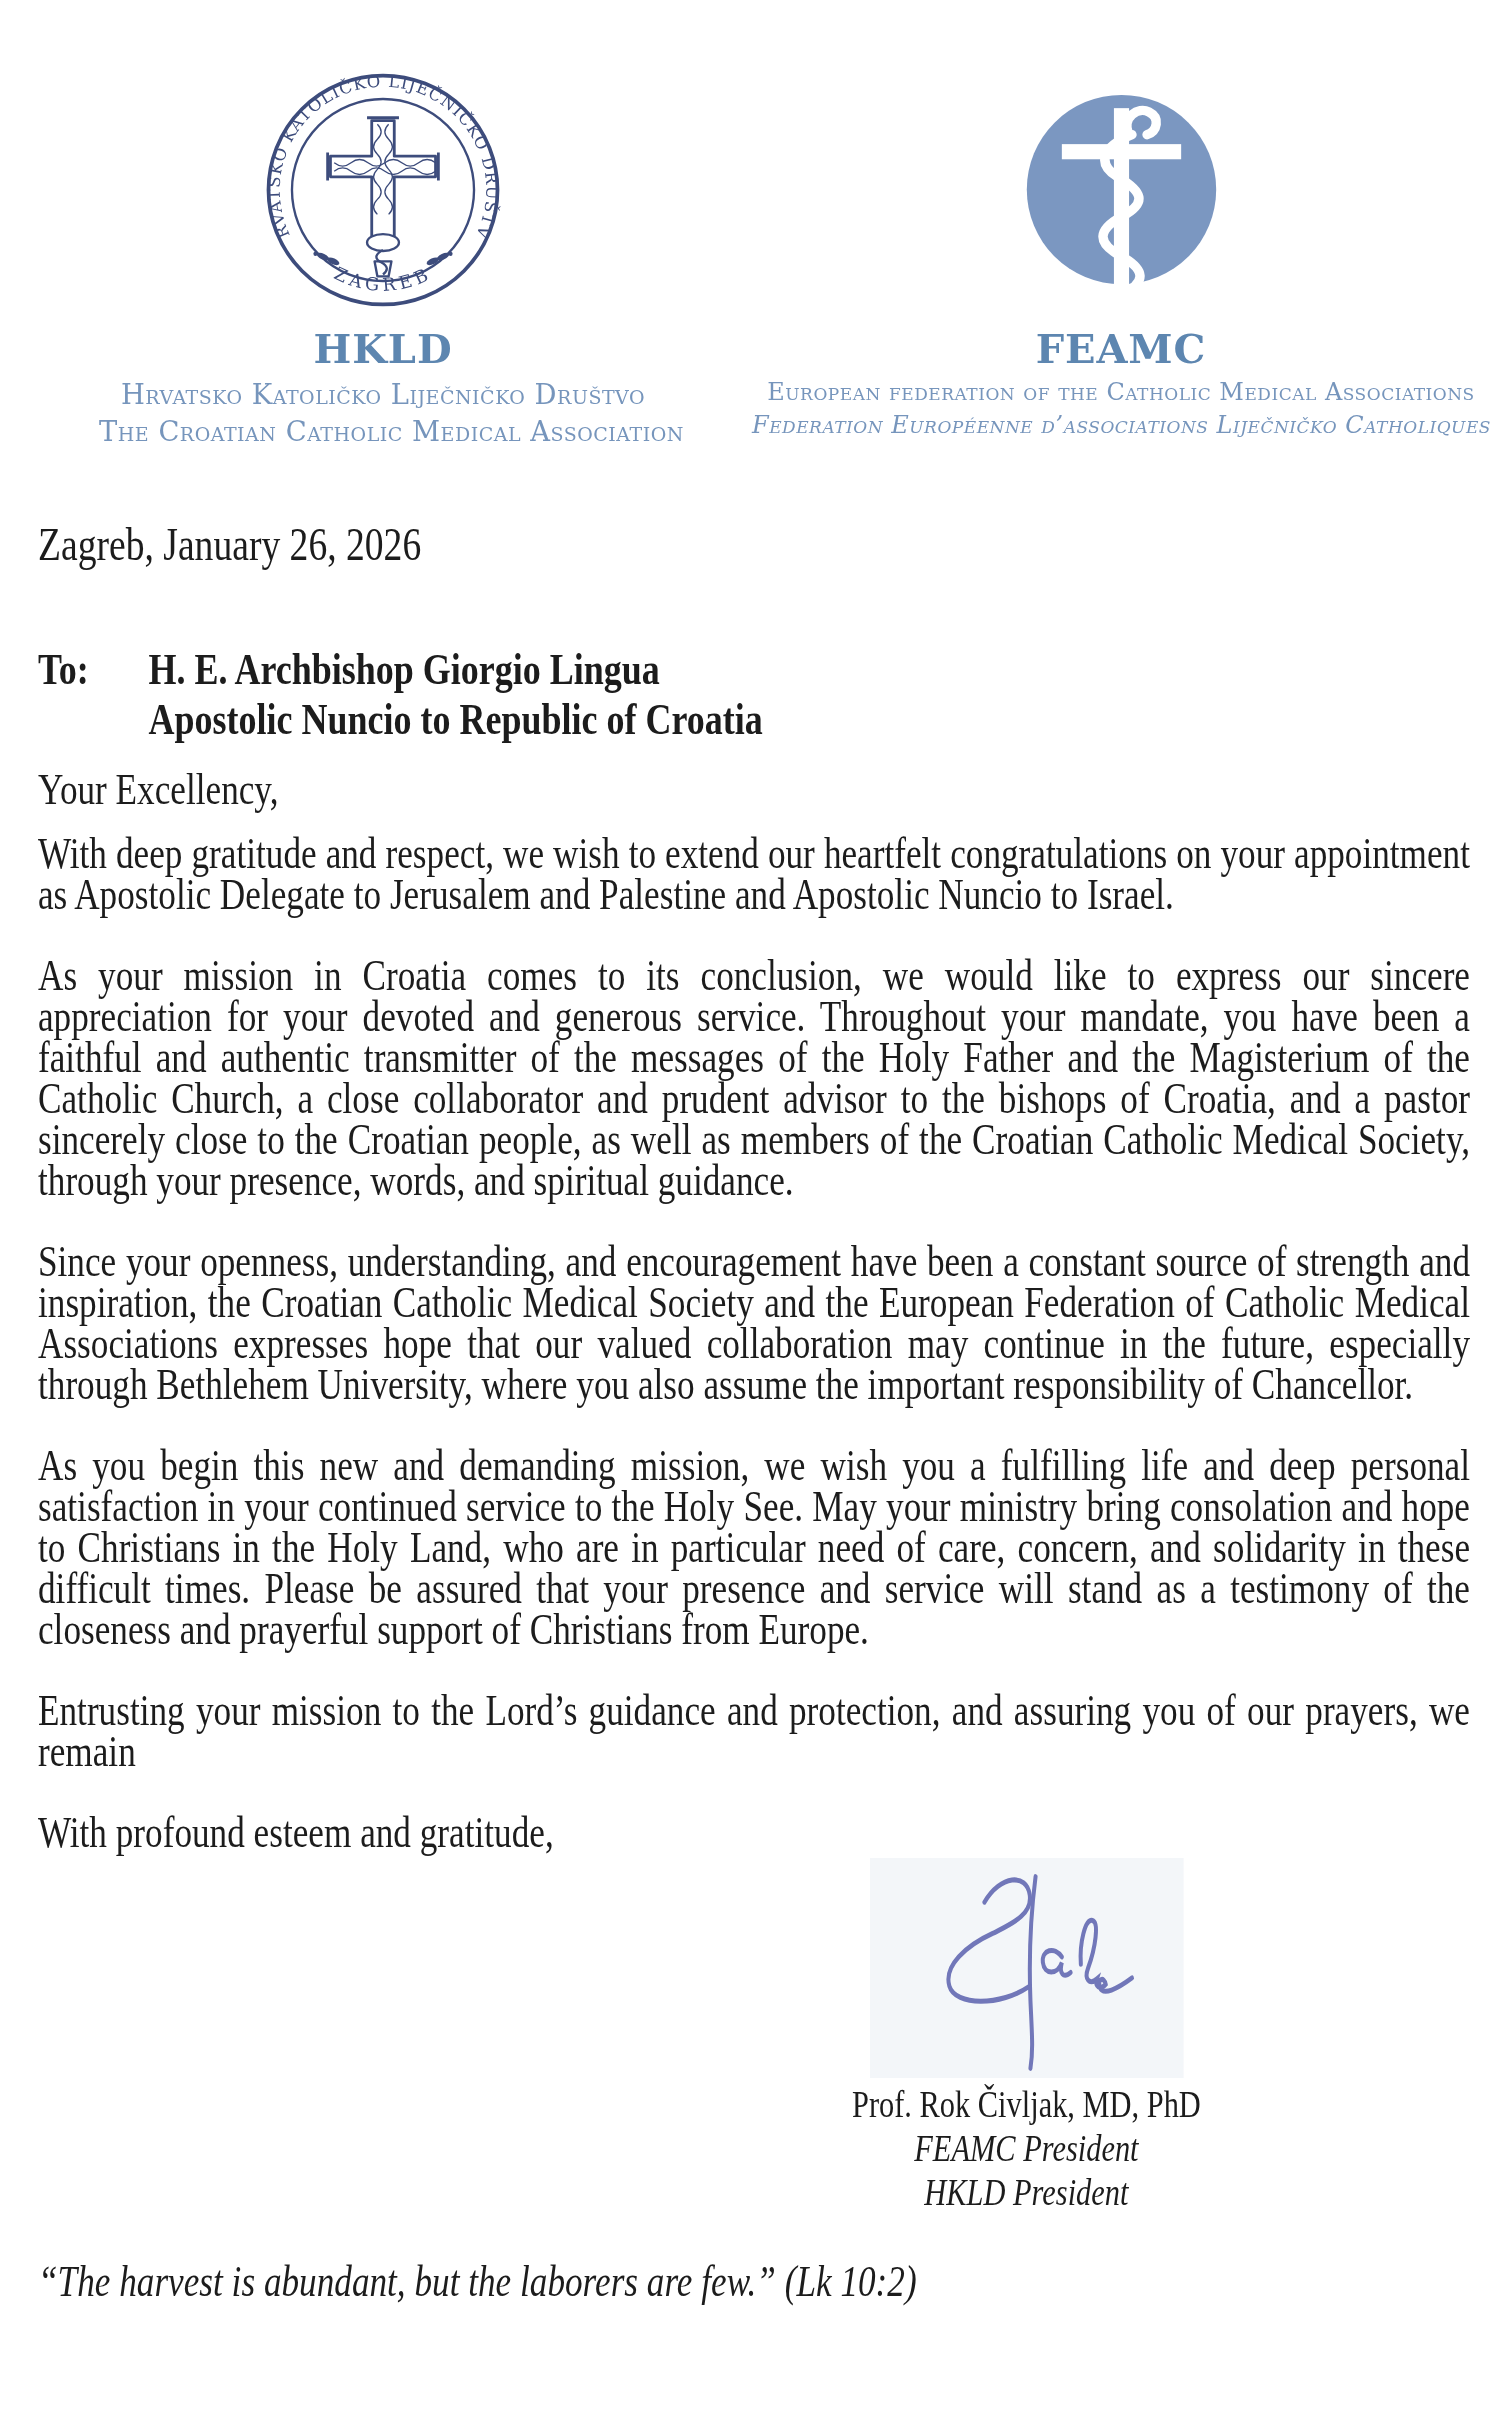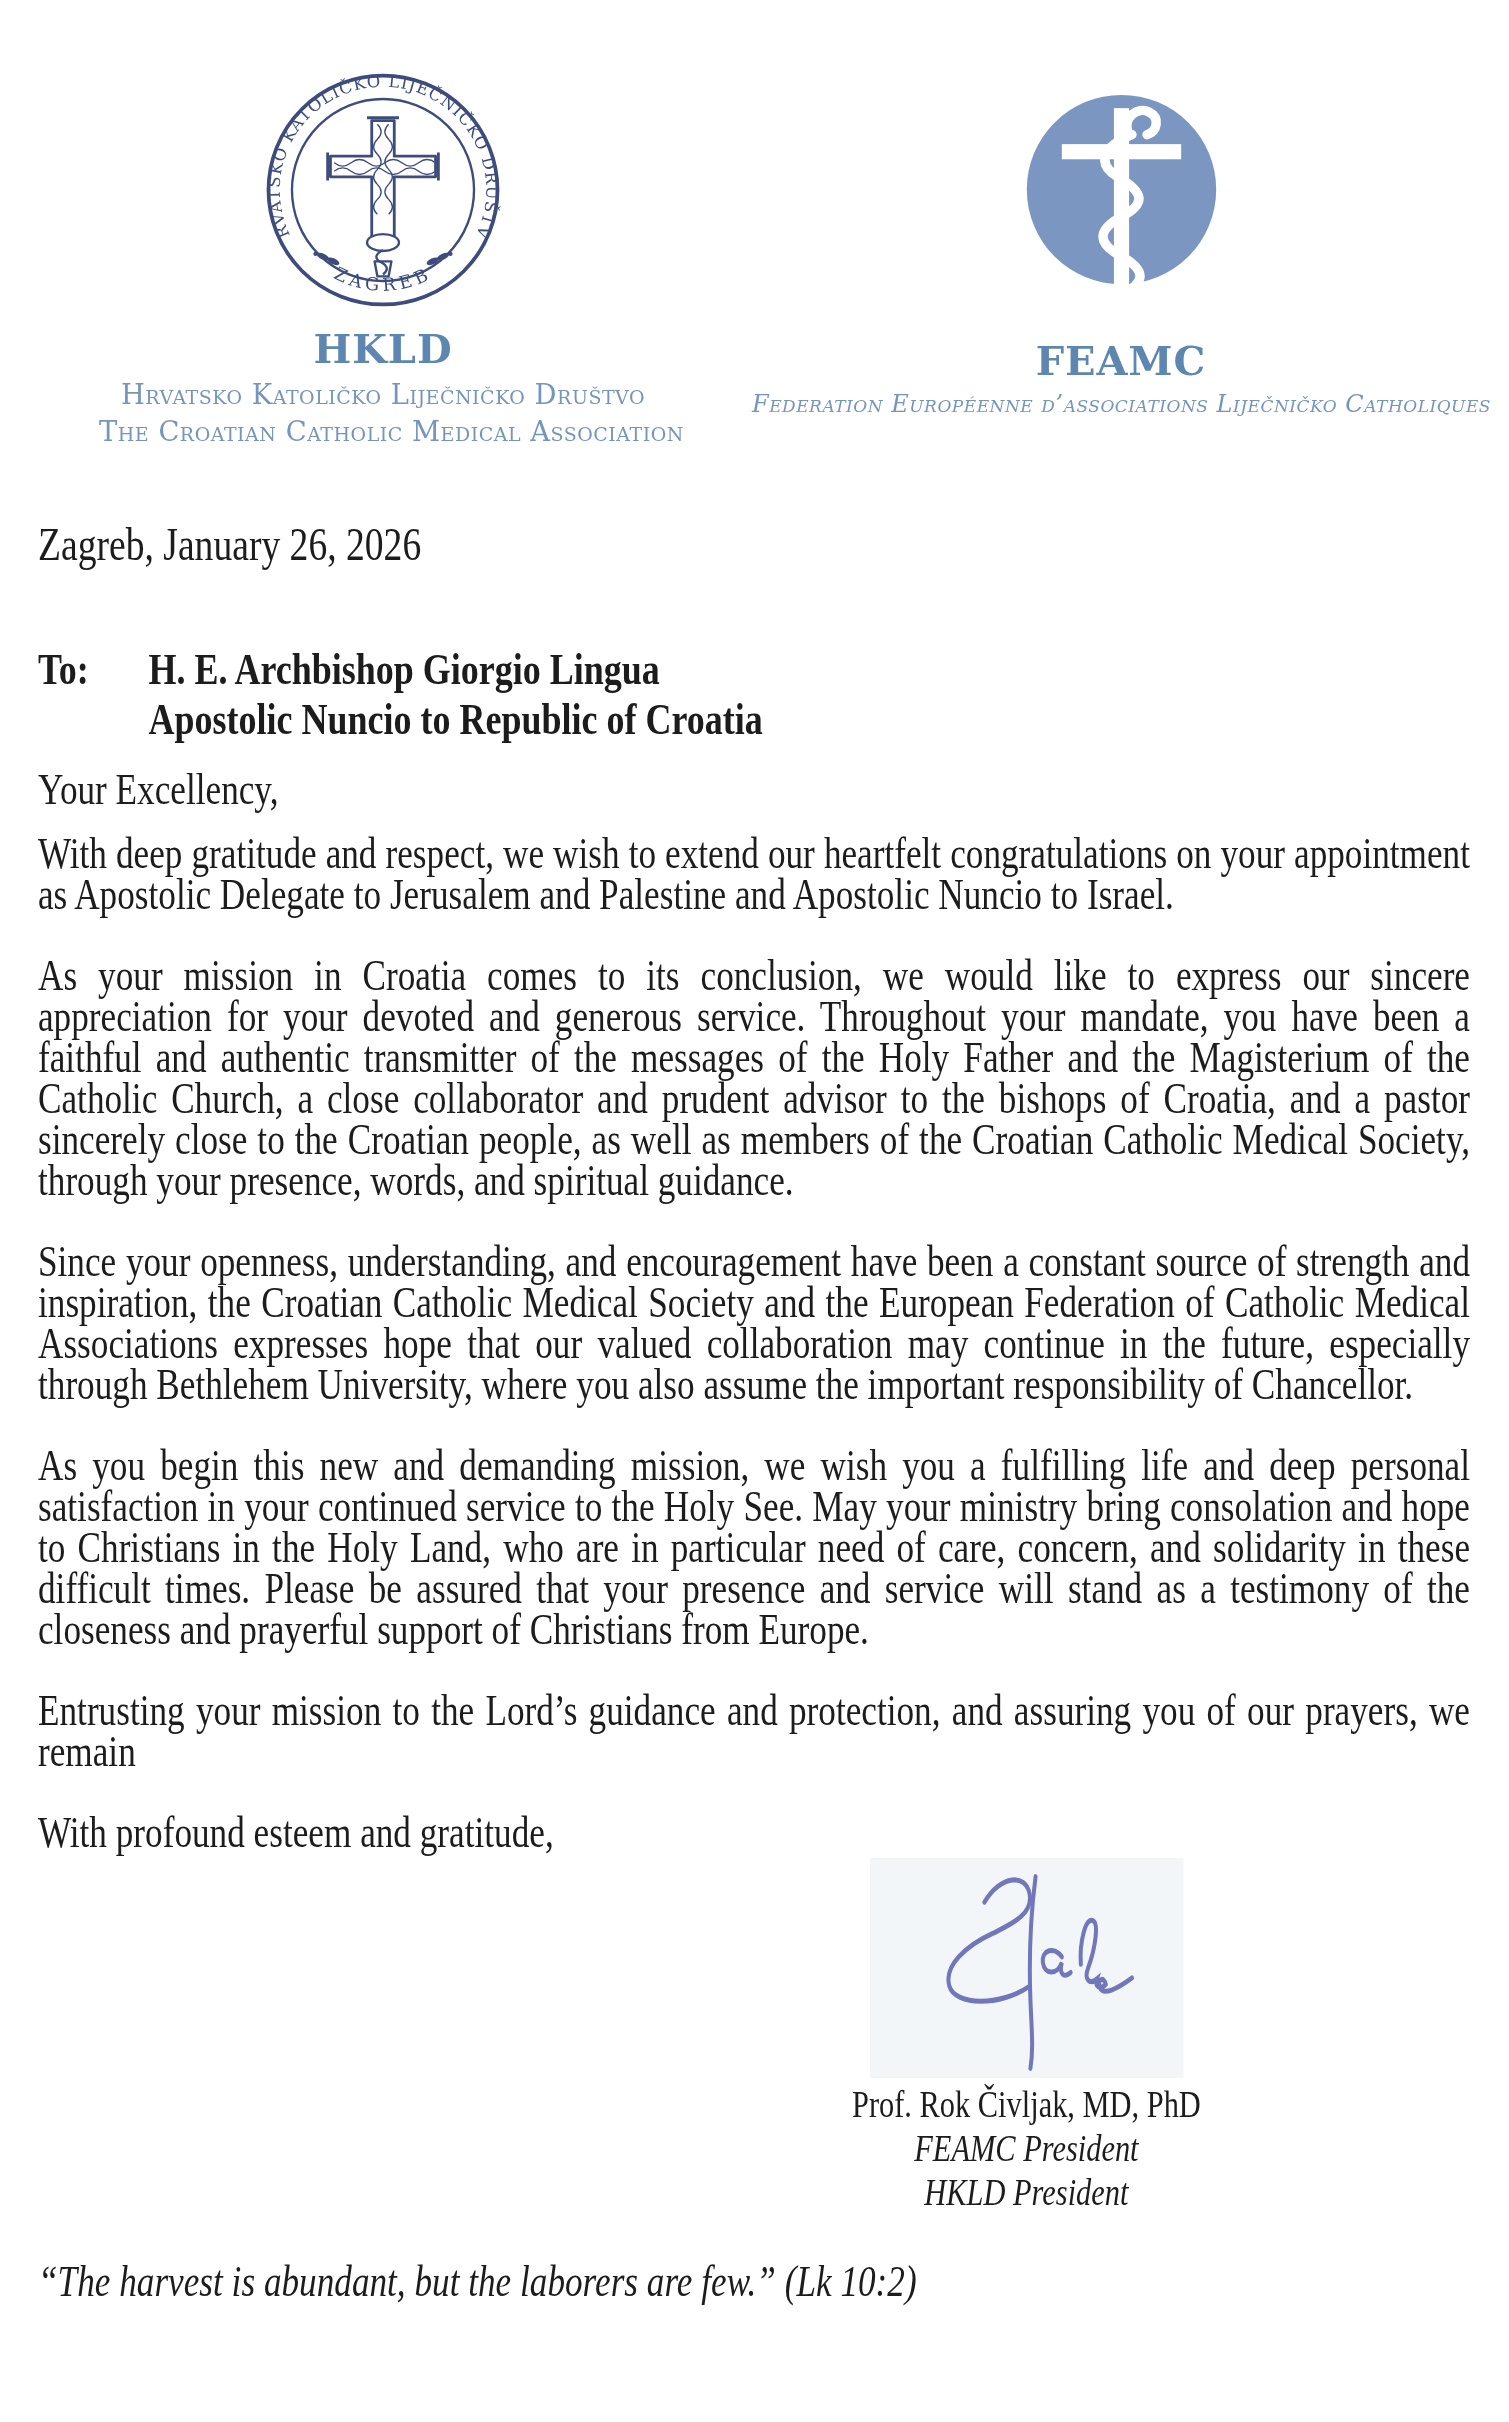--- a/index.html
+++ b/index.html
@@ -8,21 +8,21 @@
     margin:0 auto;overflow:hidden;color:#1c1c1c;
     font-family:"Liberation Serif", serif;
   }
   
   .org{position:absolute;text-align:center;}
   .org-left{left:99px;top:68px;width:568px;}
   .org-right{left:752px;top:93px;width:738px;}
   .org svg{display:block;margin:0 auto;}
   .abbr{font-weight:bold;font-size:40px;letter-spacing:0.9px;color:#5d86b0;margin-top:13.2px;
         font-family:"DejaVu Serif", serif;}
-  .org-right .abbr{margin-top:12px;}
+  .org-right .abbr{margin-top:0;}
   .org-line{font-variant:small-caps;font-size:27.4px;color:#7695bc;margin-top:6.6px;
             white-space:nowrap;letter-spacing:0.5px;font-family:"DejaVu Serif", serif;}
   .org-right .org-line{font-size:24px;margin-top:5.7px;}
   .org-line.italic{font-style:italic;}
   
   .body{
     position:absolute;left:38px;top:519px;width:1790px;
     transform:scaleX(0.8);transform-origin:0 0;
     font-size:44px;line-height:41px;text-align:justify;
   }
@@ -92,20 +92,21 @@
     <svg viewBox="0 0 210 245" width="199" height="232">
       <circle cx="105" cy="102" r="100" fill="#7b97c1"></circle>
       <rect x="97" y="16" width="16" height="226" fill="#ffffff"></rect>
       <rect x="42" y="54" width="126" height="16" fill="#ffffff"></rect>
       <g>
         <path d="M112,42 C106,26 122,14 134,20 C146,26 143,40 132,44" stroke="#ffffff" stroke-width="10" fill="none" stroke-linecap="round"></path>
         <path d="M116,44 C86,56 78,74 100,88 C128,104 132,116 106,130 C80,144 78,158 104,172 C130,186 132,200 106,212 C96,217 93,226 99,233" stroke="#ffffff" stroke-width="10" fill="none" stroke-linecap="round"></path>
       </g>
     </svg>
     <div class="abbr">FEAMC</div>
+    <div class="org-line">European federation of the Catholic Medical Associations</div>
     <div class="org-line italic">Federation Européenne d’associations Liječničko Catholiques</div>
   </div>
 
   <div class="body">
     <div class="dateline">Zagreb, January 26, 2026</div>
 
     <div class="to-block">
       <div class="to-label">To:</div>
       <div class="to-lines">
         <div>H. E. Archbishop Giorgio Lingua</div>

